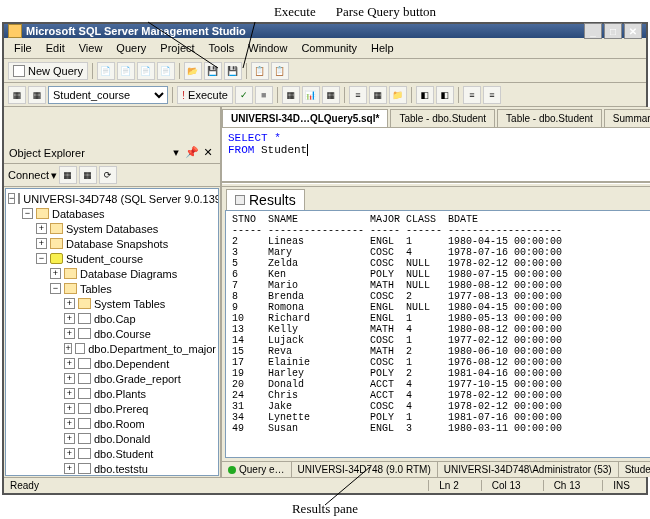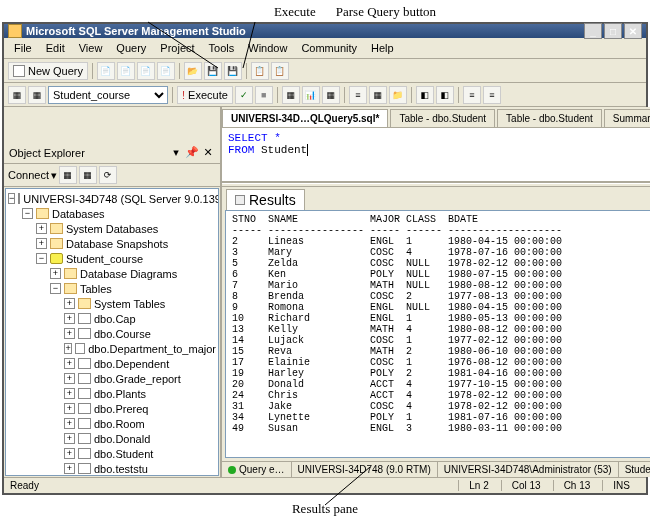--- a/index.html
+++ b/index.html
@@ -41,21 +41,21 @@
 .splitter { height: 4px; background: #ece9d8; border-top: 1px solid #fff; border-bottom: 1px solid #aca899; cursor: row-resize; }
 .results-area { flex: 1; display: flex; flex-direction: column; background: #ece9d8; overflow: hidden; }
 .results-tab-strip { display: flex; padding: 2px 4px 0; }
 .results-tab { padding: 2px 8px; background: #fff; border: 1px solid #aca899; border-bottom: none; display: flex; align-items: center; gap: 4px; font-size: 14px; }
 .results-tab .ricon { width: 10px; height: 10px; background: #eee; border: 1px solid #888; }
 .results-grid { flex: 1; background: #fff; border: 1px solid #7f9db9; margin: 0 3px 3px; overflow: auto; font-family: 'Courier New', monospace; font-size: 10px; padding: 3px 6px; white-space: pre; }
 .status-bar-q { display: flex; background: #ece9d8; border-top: 1px solid #aca899; font-size: 10px; }
 .status-bar-q .cell { padding: 2px 6px; border-right: 1px solid #aca899; display: flex; align-items: center; gap: 3px; white-space: nowrap; }
 .status-dot { width: 8px; height: 8px; border-radius: 50%; background: #2a2; }
 .status-bar-app { display: flex; justify-content: space-between; background: #ece9d8; border-top: 1px solid #aca899; padding: 2px 6px; font-size: 10px; }
-.status-bar-app .right-cells { display: flex; gap: 2px; }
+.status-bar-app .right-cells { display: flex; gap: 12px; }
 .status-bar-app .cell { padding: 0 10px; border-left: 1px solid #aca899; }
 .annotations-bottom { text-align: center; font-family: Georgia, serif; font-size: 13px; padding: 6px 0 2px; }
 svg.pointer-lines { position: absolute; pointer-events: none; }
 .wrap { position: relative; }
 </style>
 </head>
 <body>
 
 <div class="wrap">
 <div class="annotations-top">

